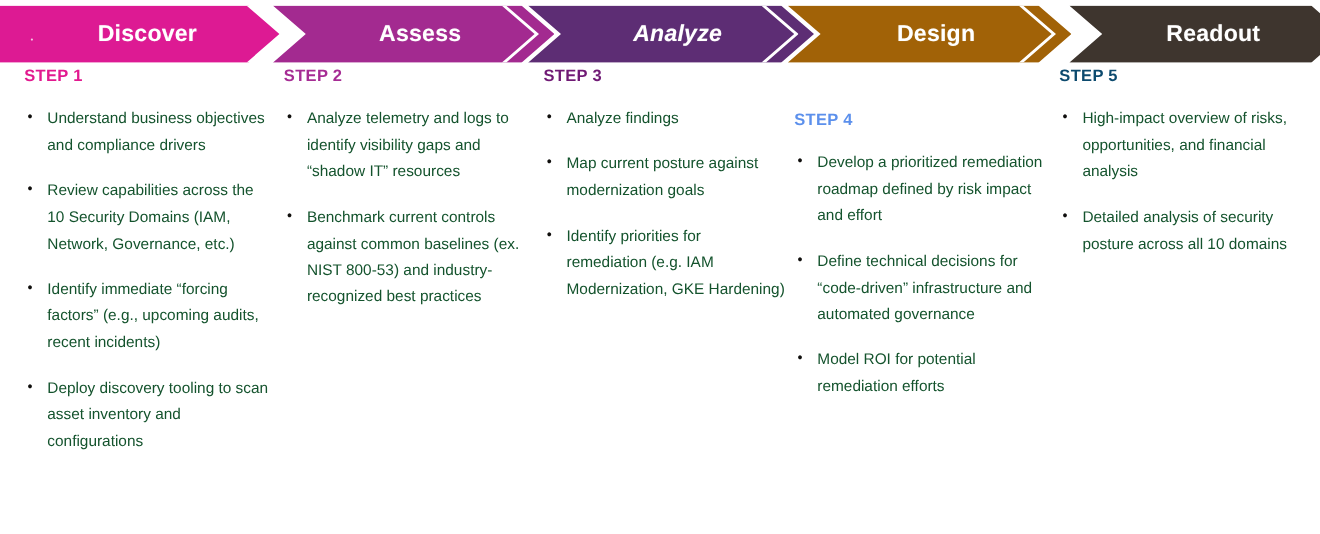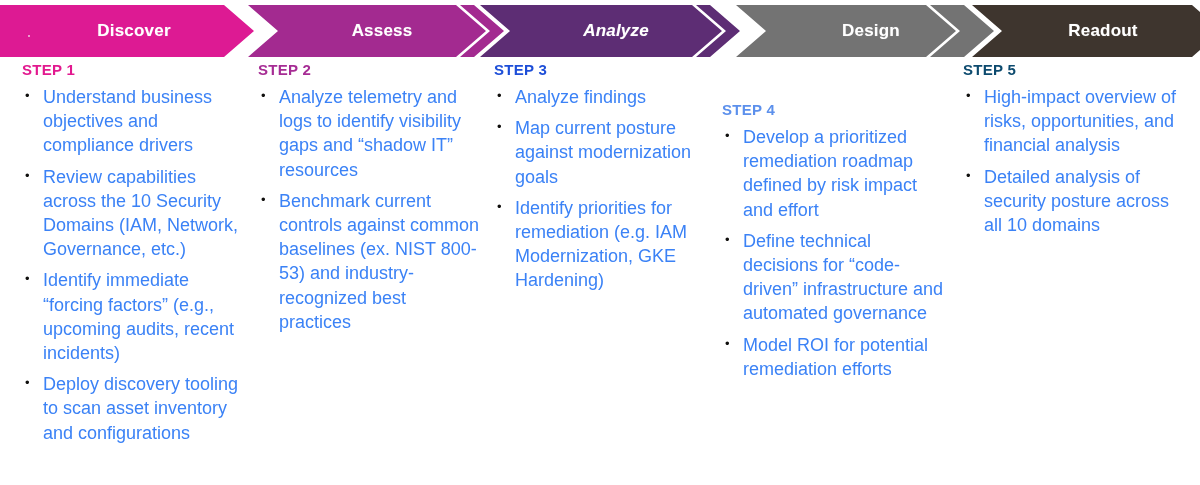--- a/index.html
+++ b/index.html
@@ -15,38 +15,38 @@
   .banner{
     position:absolute;left:0;top:5px;width:1200px;height:52px;
   }
   .chev{
     position:absolute;top:0;height:52px;
     display:flex;align-items:center;justify-content:center;
   }
   .chev .lbl{
     position:relative;
     color:#ffffff;
-    font-size:17px;
+    font-size:21px;
     font-weight:bold;
     letter-spacing:.2px;
     white-space:nowrap;
     transform:translateX(6px);
     text-shadow:0 0 1px rgba(255,255,255,.35);
   }
   .c1{left:0px;  width:256px;
       background:#DD1A93;
       clip-path:polygon(0 0, 226px 0, 256px 50%, 226px 100%, 0 100%);}
   .c2{left:248px;width:256px;
       background:#A32A90;
       clip-path:polygon(0 0, 226px 0, 256px 50%, 226px 100%, 0 100%, 30px 50%);}
   .c3{left:480px;width:260px;
       background:#5D2D74;
       clip-path:polygon(0 0, 230px 0, 260px 50%, 230px 100%, 0 100%, 30px 50%);font-style:italic;}
-  .c4{left:736px;width:258px;
-      background:#737373;
+  .c4{left:716px;width:258px;
+      background:#a16207;
       clip-path:polygon(0 0, 228px 0, 258px 50%, 228px 100%, 0 100%, 30px 50%);}
   .c5{left:972px;width:250px;
       background:#3E352E;
       clip-path:polygon(0 0, 220px 0, 250px 50%, 220px 100%, 0 100%, 30px 50%);}
 
   
   .notch{
     position:absolute;top:0;height:52px;width:34px;background:#ffffff;
     clip-path:polygon(0 0, 4px 0, 34px 50%, 4px 100%, 0 100%, 30px 50%);
   }
@@ -63,33 +63,33 @@
   .col3{left:494px;width:220px;}
   .col4{left:722px;width:228px;}
   .col5{left:963px;width:228px;}
 
   .step{
     font-size:15px;font-weight:bold;letter-spacing:.3px;
     margin:0 0 5px 0;line-height:16px;
   }
   .s1{color:#E2198F;}
   .s2{color:#A62C94;}
-  .s3{color:#1d4ed8;}
+  .s3{color:#701a75;}
   .s4{color:#5C90EC;margin-top:40px;}
   .s5{color:#0c4a6e;}
 
   ul.bullets{
     list-style:none;margin:0;padding:0;
   }
   ul.bullets li{
     position:relative;
     padding-left:21px;
-    margin:7px 0 1px 0;
-    color:#3b82f6;
-    font-size:18px;
+    margin:17px 0 1px 0;
+    color:#14532d;
+    font-size:14px;
     line-height:24.2px;
   }
   ul.bullets li::before{
     content:"\2022";
     position:absolute;left:3px;top:-1px;
     font-size:13px;line-height:24.2px;color:#100F0D;
   }
 
   .tick{
     position:absolute;left:28px;top:30px;width:2px;height:2px;

